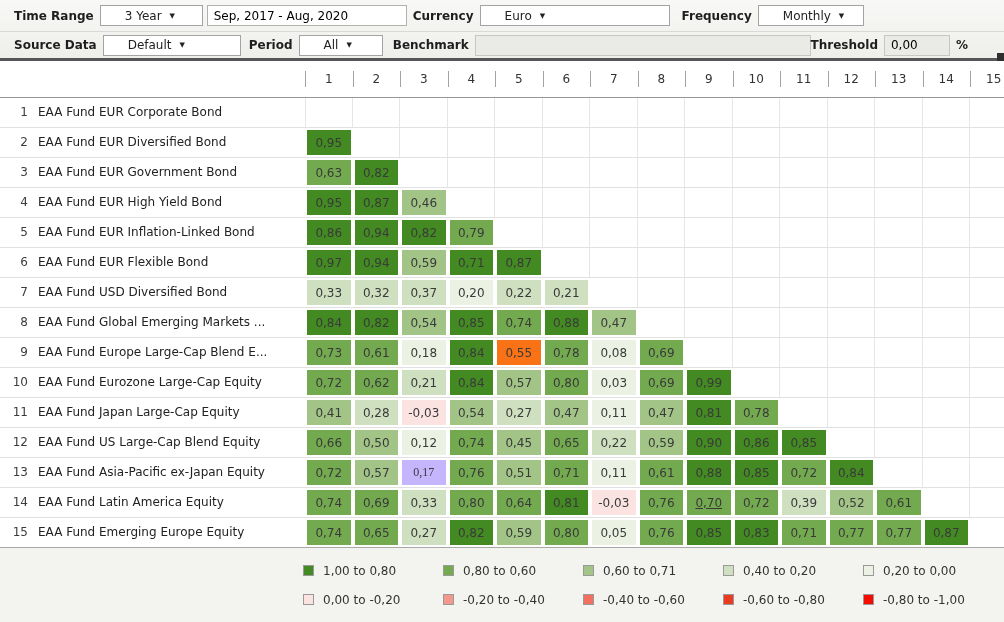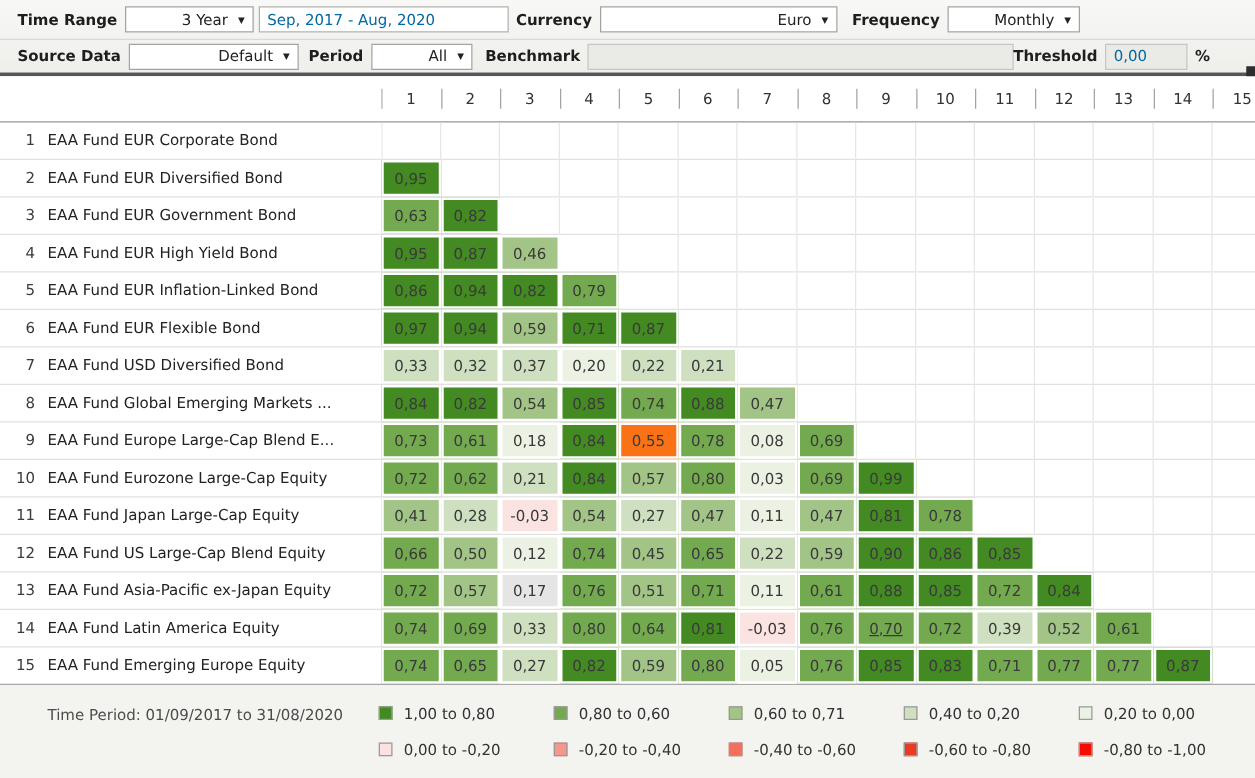--- a/index.html
+++ b/index.html
@@ -5,24 +5,24 @@
   html,body{margin:0;padding:0}
   body{width:1004px;height:622px;position:relative;overflow:hidden;background:#fff;
        font-family:"DejaVu Sans","Liberation Sans",sans-serif;font-size:12px;color:#222}
   
   .toolbar{background:linear-gradient(#f8f8f6,#eeeeeb);border-bottom:3px solid #56565a}
   .tb-row{display:flex;align-items:center;padding-left:8px}
   .tb-row1{height:31px;border-bottom:1px solid #d9d9d6}
   .tb-row2{height:26px}
   .lbl{font-weight:bold;color:#1e1e1e;white-space:nowrap;margin:0 6px}
   .sel{background:#fff;border:1px solid #a3a3a3;height:21px;box-sizing:border-box;
-       display:flex;align-items:center;justify-content:flex-end;padding:0 6px;color:#222;cursor:default}
+       display:flex;align-items:center;justify-content:flex-start;padding:0 24px;color:#222;cursor:default}
   .arrow{font-size:7px;color:#222;margin-left:8px}
   .inp{box-sizing:border-box;height:21px;border:1px solid #b1b1ae;padding:0 6px;
-       font-family:"DejaVu Sans","Liberation Sans",sans-serif;font-size:12px;color:#0369a1;background:#fff}
+       font-family:"DejaVu Sans","Liberation Sans",sans-serif;font-size:12px;color:#000000;background:#fff}
   .inp.disabled{background:#eaeae7;border-color:#c6c6c3}
   .w-timerange{width:103px}.w-date{width:200px;margin-left:4px}.w-currency{width:190px}
   .w-frequency{width:106px}.w-source{width:148px}.w-period{width:88px;}
   .w-benchmark{width:372px}.w-threshold{width:66px}
   .push{margin-left:auto}
   .pct{margin-right:36px}
   .corner{position:absolute;right:0;top:53px;width:7px;height:10px;background:#2e2e2e}
   
   .header-band{height:36px;border-bottom:1px solid #969696;position:relative;background:#fff}
   .col-headers{position:absolute;left:305px;top:0;width:699px;height:36px;display:flex;overflow:hidden}
@@ -360,21 +360,21 @@
           <div class="cell"></div>
           <div class="cell"></div>
         </div>
       </div>
       <div class="m-row">
         <span class="row-num">13</span>
         <span class="row-name">EAA Fund Asia-Pacific ex-Japan Equity</span>
         <div class="cells">
           <div class="cell filled" style="background: rgb(115, 170, 80);">0,72</div>
           <div class="cell filled" style="background: rgb(162, 196, 135);">0,57</div>
-          <div class="cell filled" style="background: #e5e5e5;">0,17</div>
+          <div class="cell filled" style="background: #c4b5fd; font-family: Liberation Serif, serif;">0,17</div>
           <div class="cell filled" style="background: rgb(115, 170, 80);">0,76</div>
           <div class="cell filled" style="background: rgb(162, 196, 135);">0,51</div>
           <div class="cell filled" style="background: rgb(115, 170, 80);">0,71</div>
           <div class="cell filled" style="background: rgb(236, 242, 227);">0,11</div>
           <div class="cell filled" style="background: rgb(115, 170, 80);">0,61</div>
           <div class="cell filled" style="background: rgb(66, 138, 33);">0,88</div>
           <div class="cell filled" style="background: rgb(66, 138, 33);">0,85</div>
           <div class="cell filled" style="background: rgb(115, 170, 80);">0,72</div>
           <div class="cell filled" style="background: rgb(66, 138, 33);">0,84</div>
           <div class="cell"></div>
@@ -421,21 +421,20 @@
           <div class="cell filled" style="background: rgb(115, 170, 80);">0,77</div>
           <div class="cell filled" style="background: rgb(115, 170, 80);">0,77</div>
           <div class="cell filled" style="background: rgb(66, 138, 33);">0,87</div>
           <div class="cell"></div>
         </div>
       </div>
     </div>
 </div>
 
 <div class="legend">
-  <span class="time-period">Time Period: 01/09/2017 to 31/08/2020</span>
   <div class="legend-grid" id="legendItems">
       <div class="legend-item">
         <span class="swatch" style="background: rgb(66, 138, 33);"></span>
         <span>1,00 to 0,80</span>
       </div>
       <div class="legend-item">
         <span class="swatch" style="background: rgb(115, 170, 80);"></span>
         <span>0,80 to 0,60</span>
       </div>
       <div class="legend-item">

